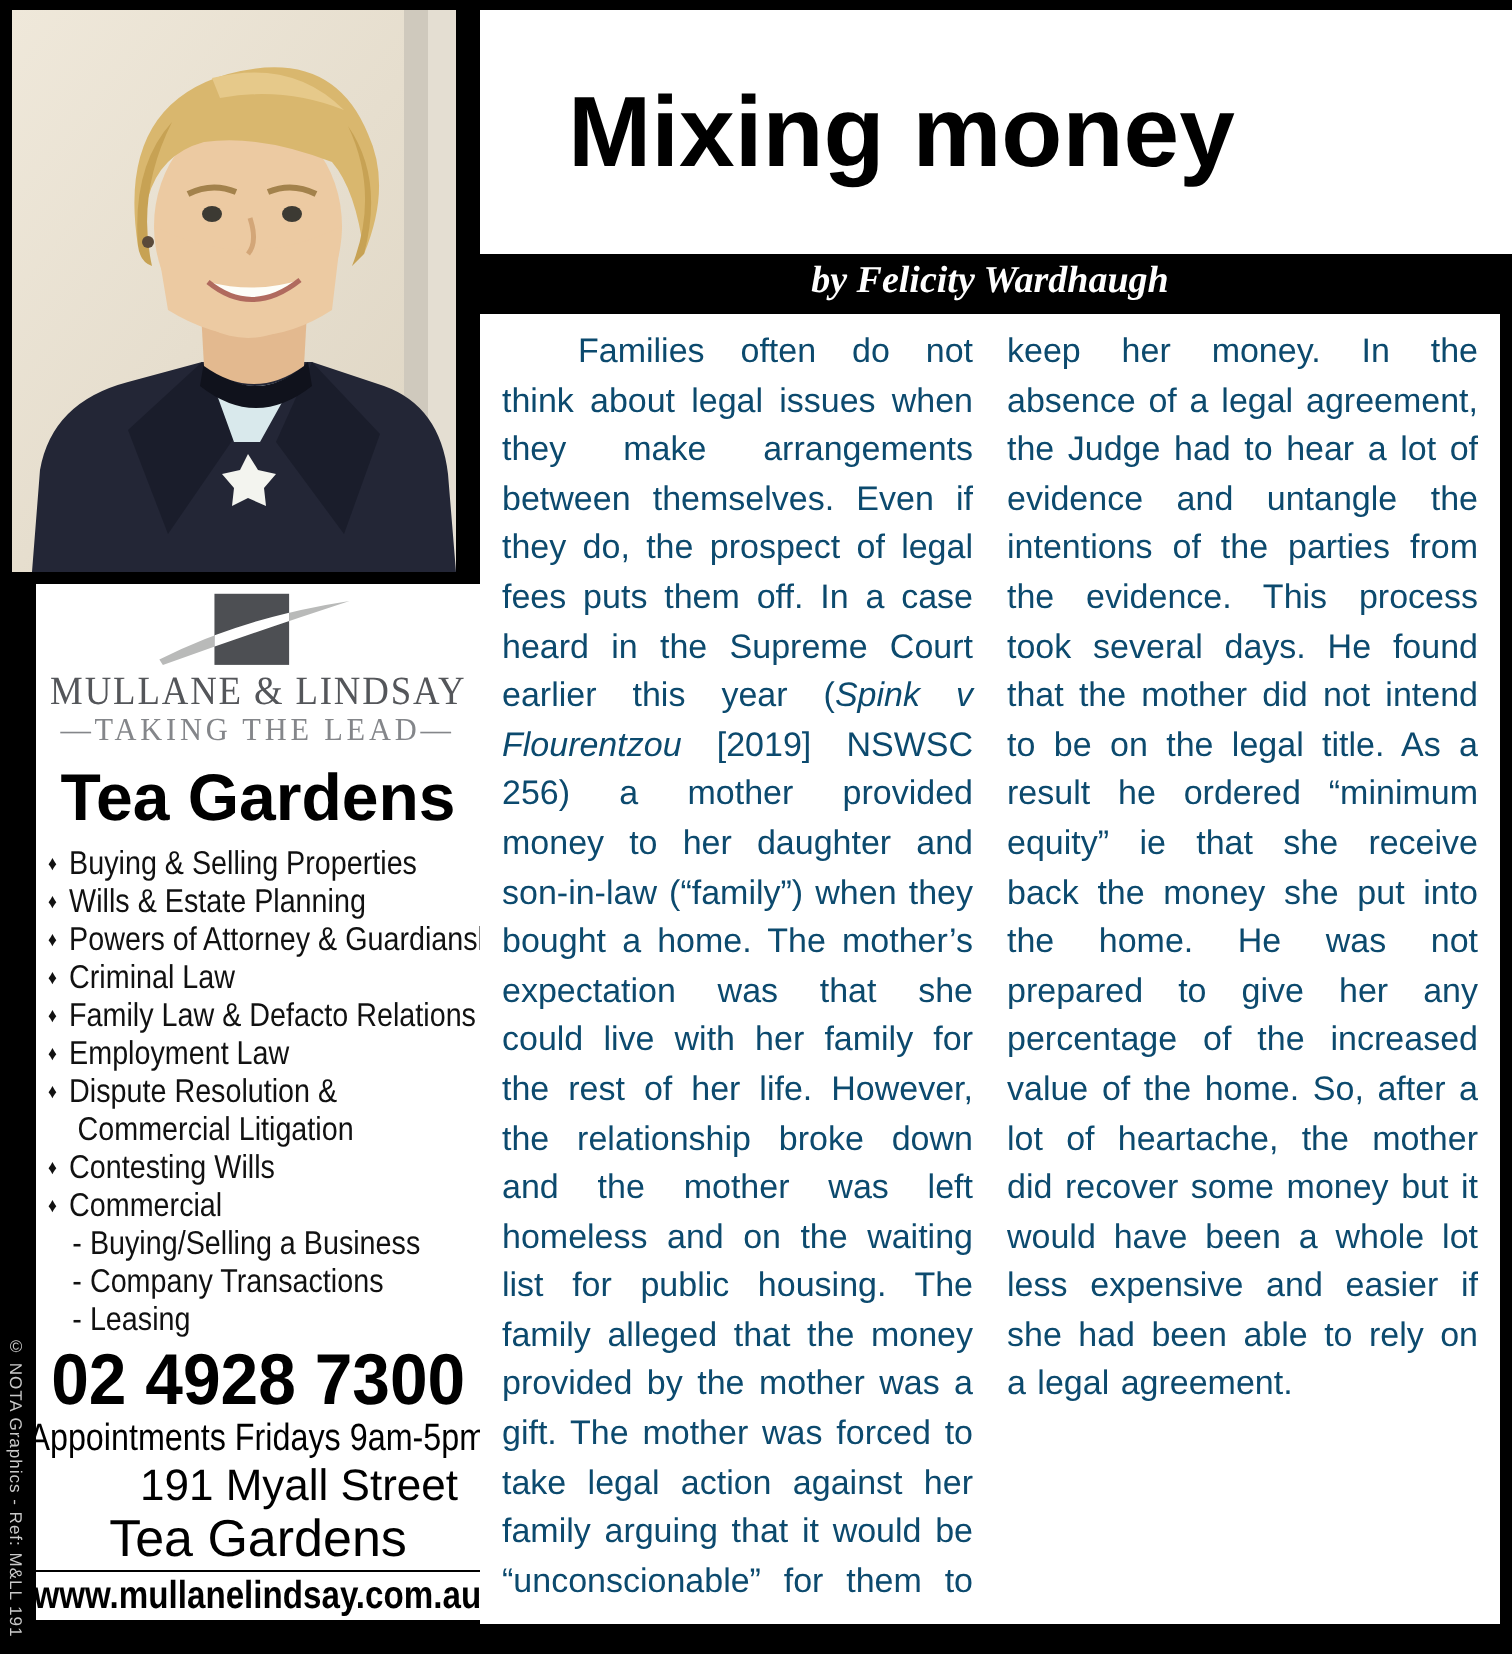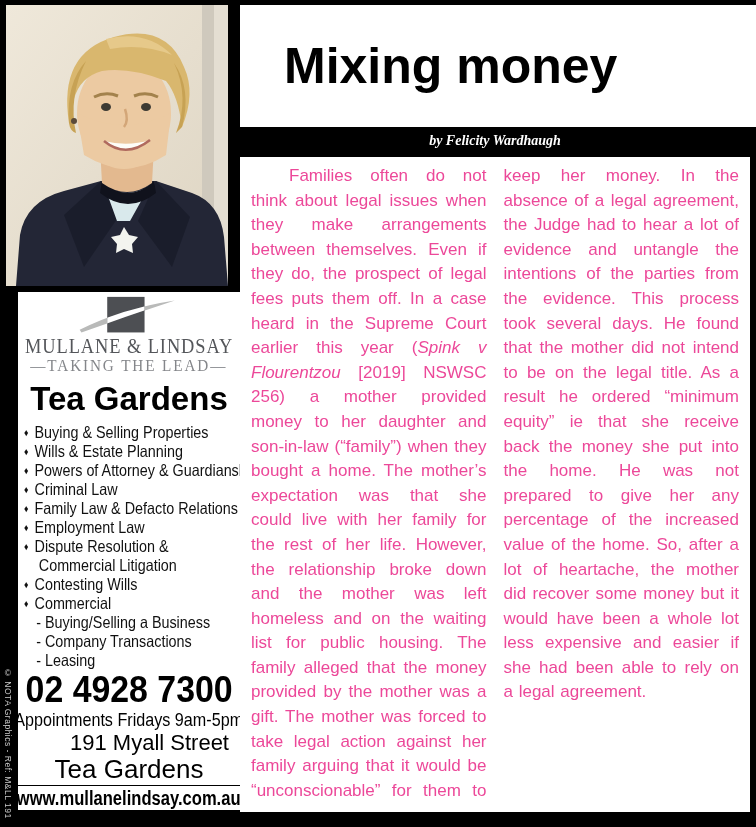--- a/index.html
+++ b/index.html
@@ -37,26 +37,26 @@
                    writing-mode:vertical-rl;font-size:8.5px;letter-spacing:0.5px;color:#c9c9c9;
                    white-space:nowrap;overflow:hidden;}
 
   
   .headline-box{position:absolute;left:240px;top:5px;width:510px;height:122px;background:#fff;
                 display:flex;flex-direction:column;align-items:flex-start;justify-content:center;padding-left:44px;}
   .headline-line{font-weight:bold;font-size:50px;line-height:55px;color:#000;letter-spacing:0px;white-space:nowrap;}
   .byline-bar{position:absolute;left:240px;top:129px;width:510px;height:24px;background:#000;
               display:flex;align-items:center;justify-content:center;}
   .byline-text{font-family:"Liberation Serif",serif;font-style:italic;font-weight:bold;
-               color:#fff;font-size:14px;white-space:nowrap;}
+               color:#fff;font-size:19px;white-space:nowrap;}
 
   .article-box{position:absolute;left:240px;top:157px;width:510px;height:655px;background:#fff;
                box-sizing:border-box;padding:7px 11px;}
   .article-body{column-count:2;column-gap:17px;column-fill:auto;height:100%;
-                font-size:17px;line-height:24.6px;color:#ec4899;
+                font-size:17px;line-height:24.6px;color:#0c4a6e;
                 text-align:justify;text-indent:38px;word-spacing:1px;}
   .article-body em{font-style:italic;}
 </style>
 </head>
 <body>
 
 <div class="page">
 
   <div class="photo-panel">
     <svg width="222" height="281" viewBox="0 0 222 281">

